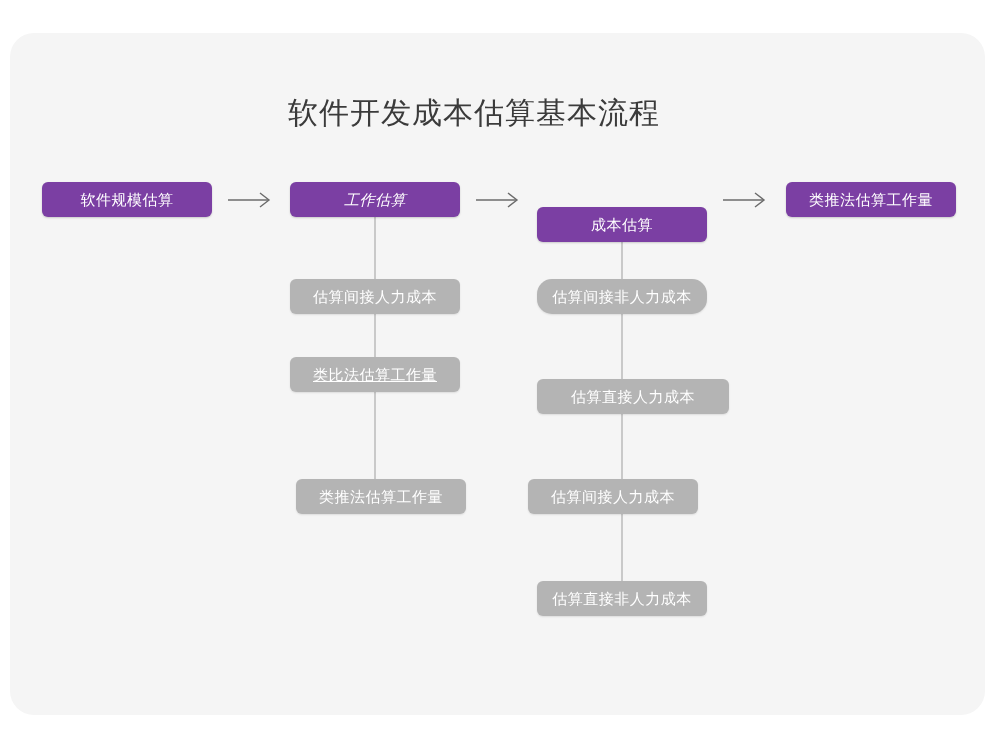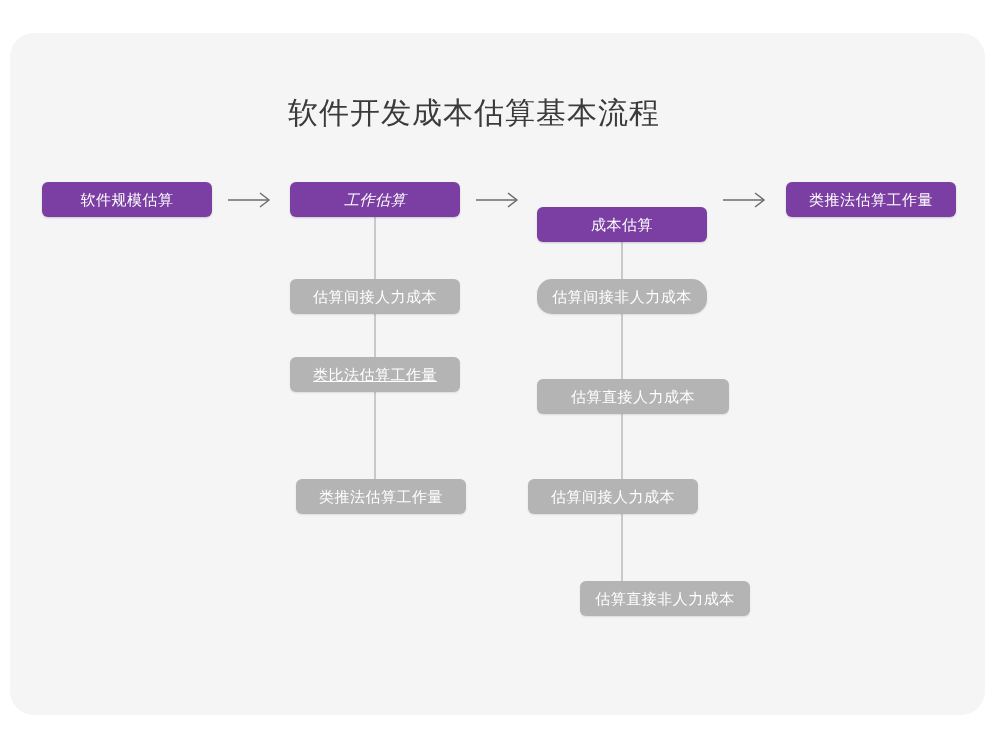--- a/index.html
+++ b/index.html
@@ -123,15 +123,15 @@
   <div class="node sub" style="left:290px; top:357px; width:170px;text-decoration:underline;">类比法估算工作量</div>
 
   <div class="node sub" style="left:296px; top:479px; width:170px;">类推法估算工作量</div>
 
   <div class="node sub" style="left:537px; top:279px; width:170px;border-radius:15px;">估算间接非人力成本</div>
 
   <div class="node sub" style="left:537px; top:379px; width:192px;">估算直接人力成本</div>
 
   <div class="node sub" style="left:528px; top:479px; width:170px;">估算间接人力成本</div>
 
-  <div class="node sub" style="left:537px; top:581px; width:170px;margin-left:43px;">估算直接非人力成本</div>
+  <div class="node sub" style="left:537px; top:581px; width:170px;">估算直接非人力成本</div>
 
 </div>
 
 </body></html>

